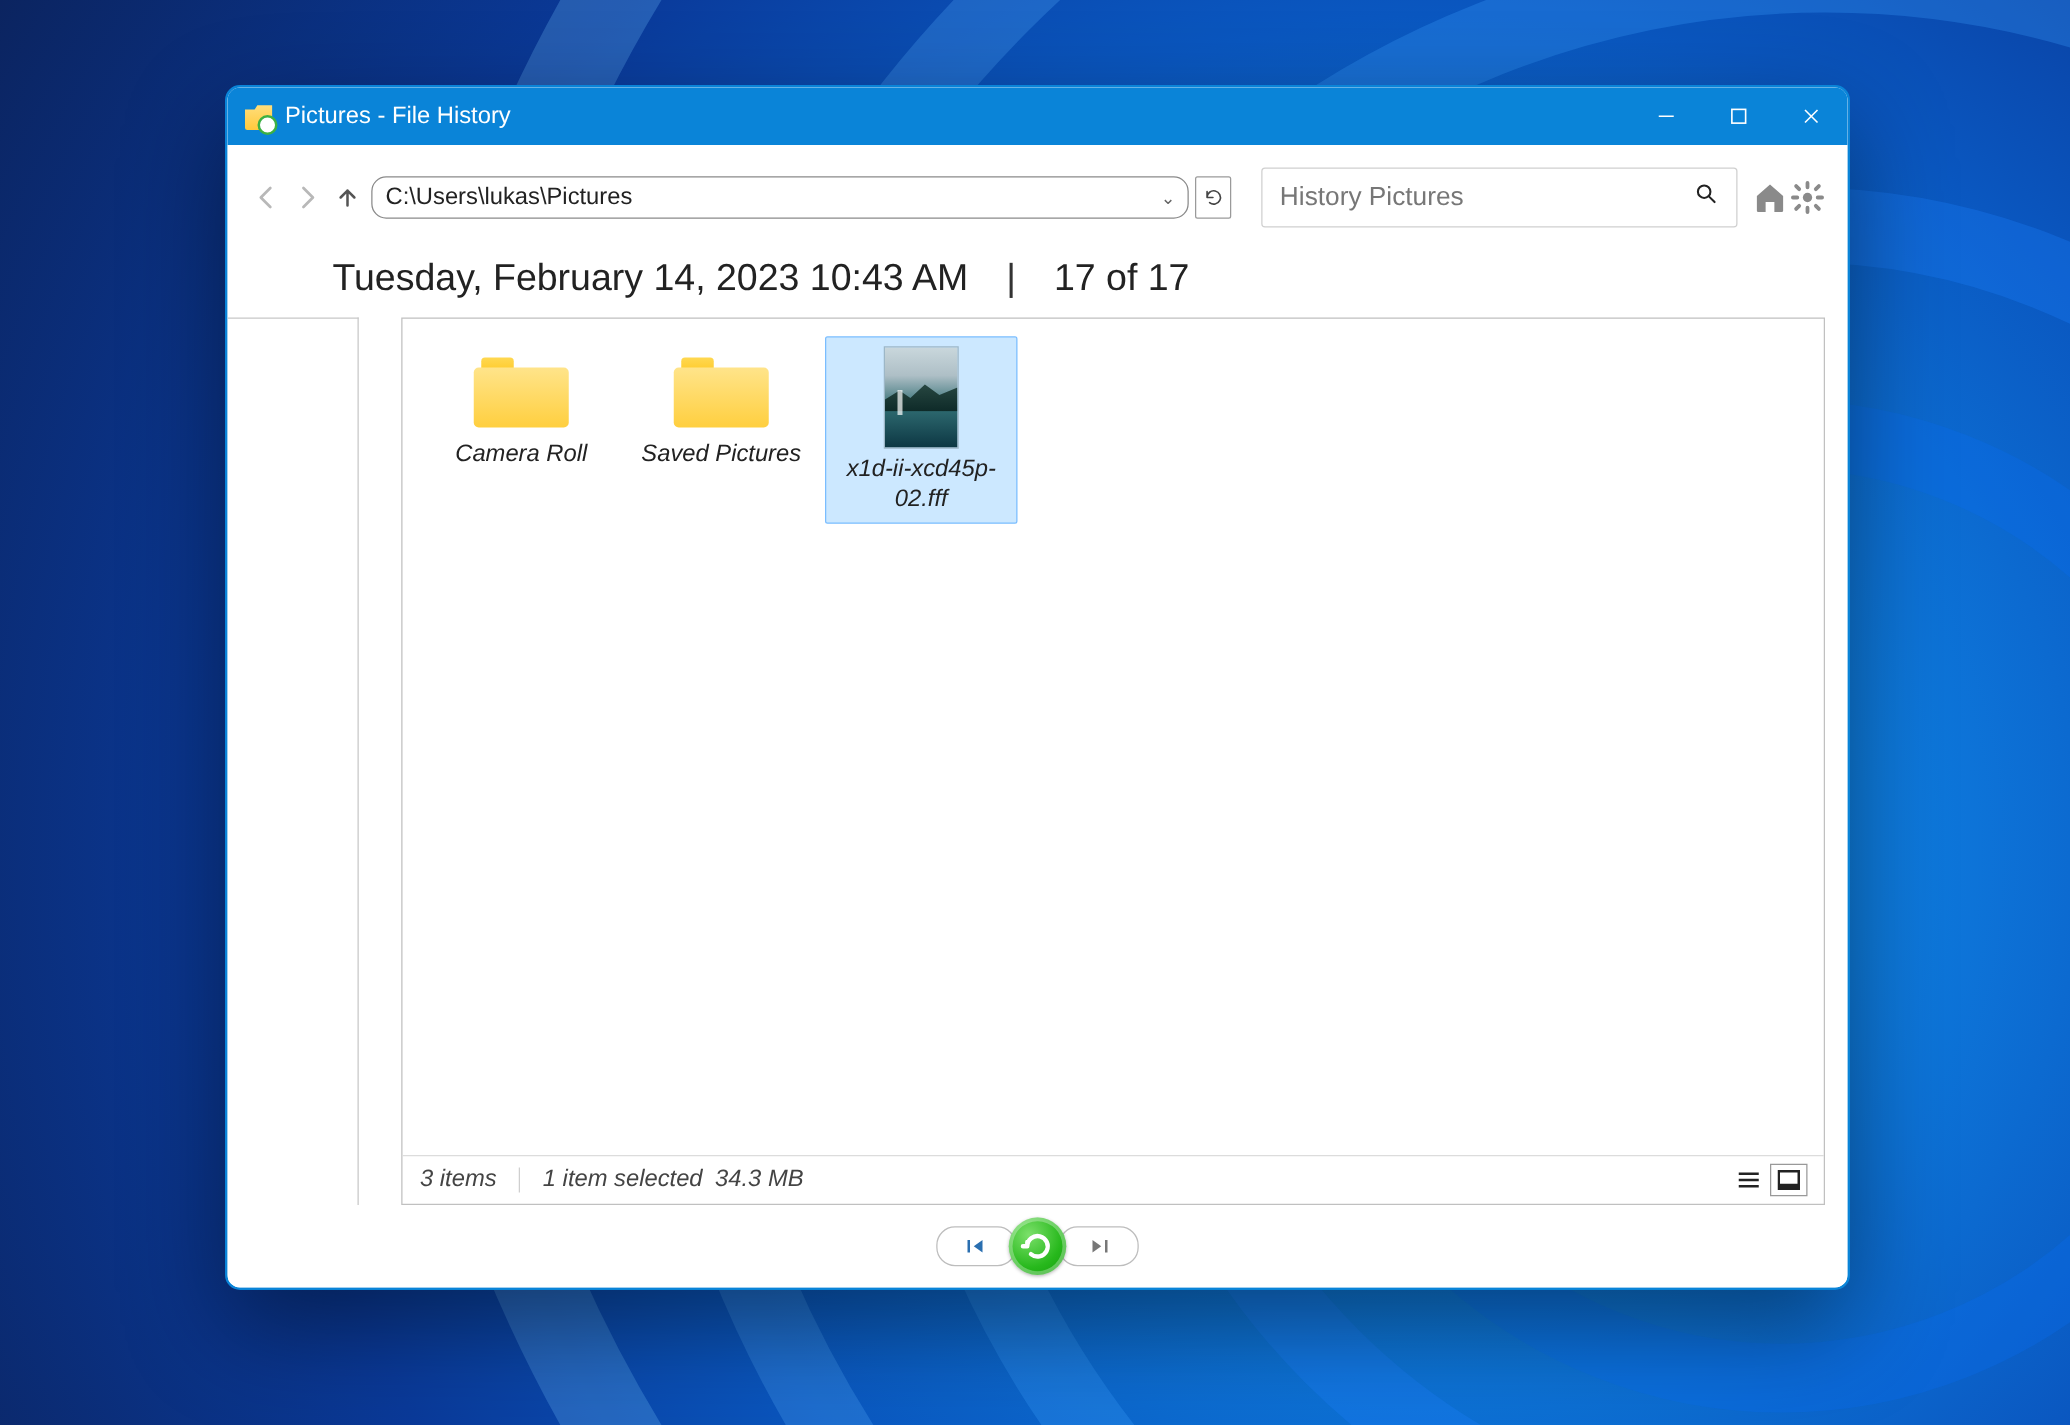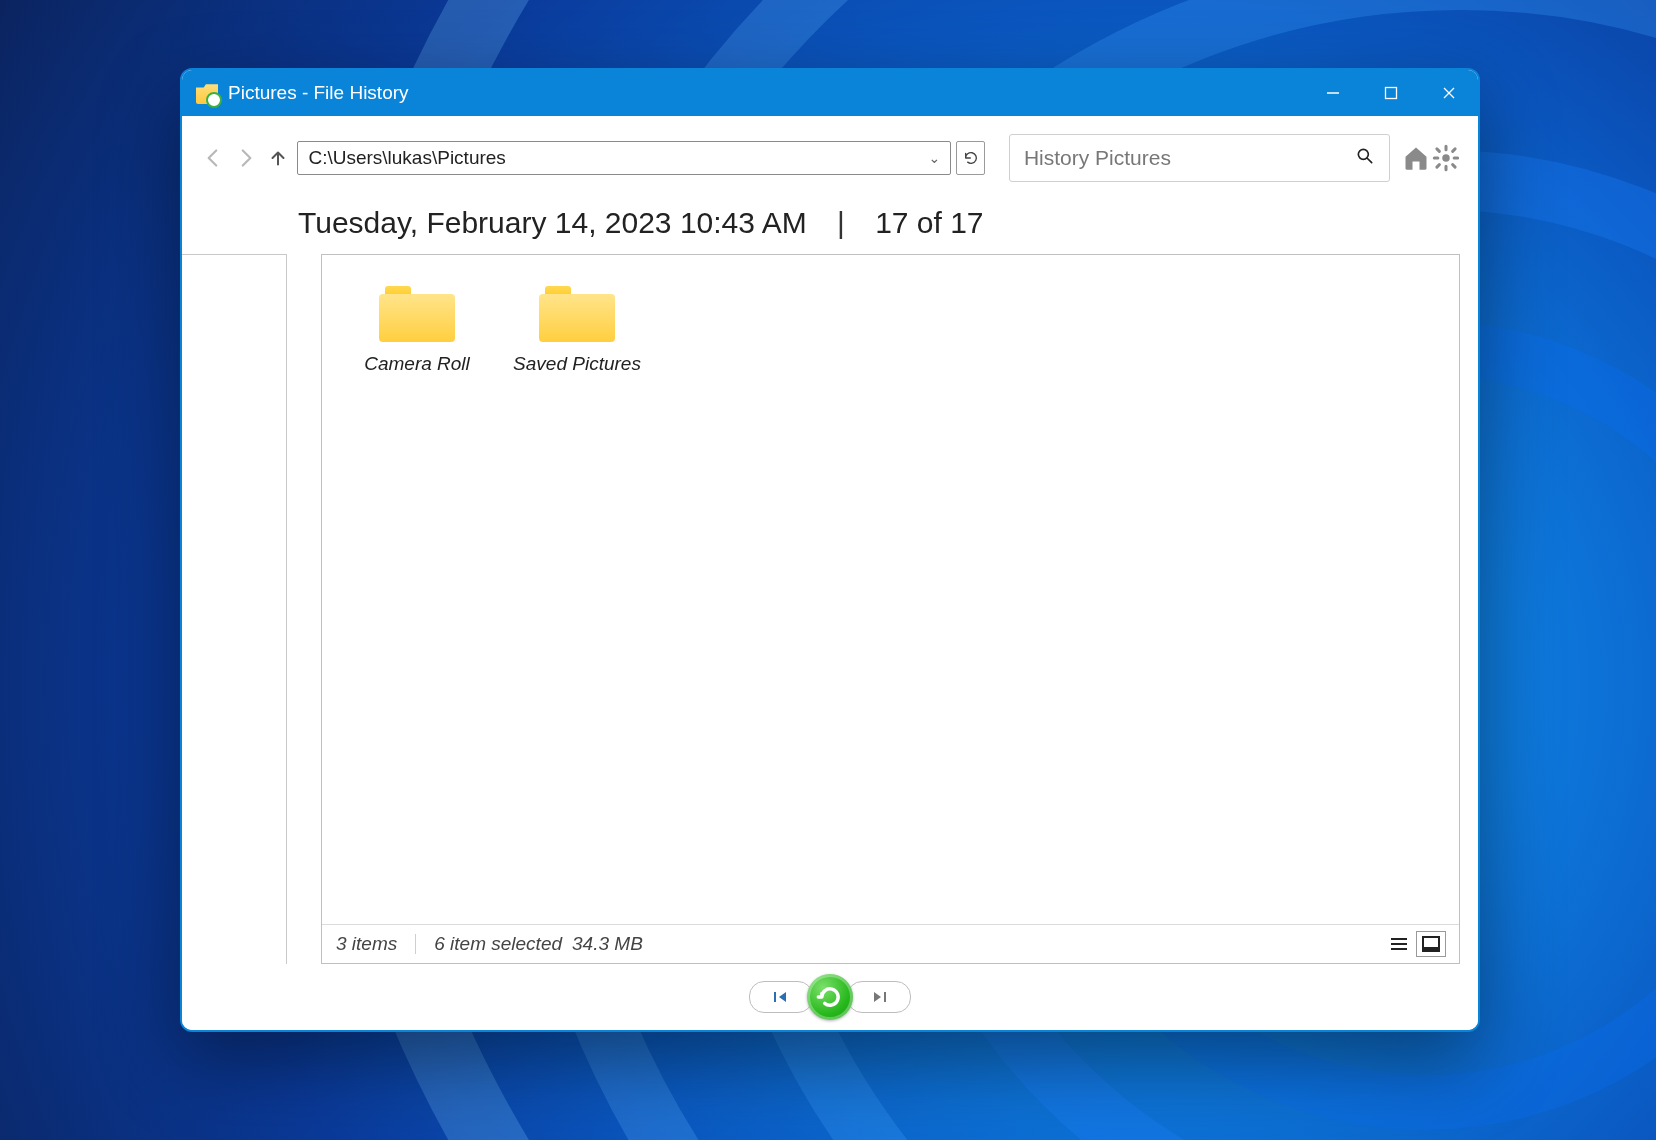--- a/index.html
+++ b/index.html
@@ -81,21 +81,21 @@
   .navbtn {
     width: 30px; height: 30px; display: flex; align-items: center; justify-content: center;
     color: #555;
   }
   .navbtn.disabled { color: #b8b8b8; }
   .navbtn svg { display:block; }
   .upbtn { color: #555; }
 
   #addr {
     flex: 0 0 auto; width: 636px; height: 32px;
-    border: 1px solid #8a8a8a; border-radius: 2px;
+    border: 1px solid #8a8a8a; border-radius: 12px;
     display: flex; align-items: center; padding: 0 6px 0 10px;
     font-size: 19px; color: #222;
     position: relative;
     background: #fff;
   }
   #addr .text { flex: 1; white-space: nowrap; overflow: hidden; }
   #addr .drop { width: 20px; text-align: center; color: #666; font-size: 14px; }
   #refresh {
     width: 30px; height: 32px; border: 1px solid #9a9a9a; border-radius: 2px;
     margin-left: -1px; display:flex; align-items:center; justify-content:center;
@@ -110,21 +110,21 @@
     color: #777; font-size: 21px;
   }
   #search .ph { flex:1; }
   #search .mag { color:#222; }
 
   #home-gear { display:flex; gap:2px; color:#8a8a8a; margin-left:6px; }
   #home-gear svg { display:block; }
 
   
   #heading {
-    padding: 20px 0 14px 116px;
+    padding: 20px 0 14px 84px;
     font-size: 30px;
     color: #222;
   }
   #heading .sep { display:inline-block; margin: 0 22px; color:#333; }
 
   
   #midrow { flex:1; display:flex; padding: 0 18px 0 0; min-height:0;font-style:italic; }
   #leftpanel {
     width: 104px; flex: 0 0 104px;
     border-top: 1px solid #c8c8c8;
@@ -322,25 +322,31 @@
             </div>
             <div class="fitem">
               <div class="ico">
                 <div class="foldericon">
                   <div class="tab"></div>
                   <div class="body"></div>
                 </div>
               </div>
               <div class="lbl">Saved Pictures</div>
             </div>
+            <div class="fitem selected">
+              <div class="ico" style="height: 84px;">
+                <div class="thumb"></div>
+              </div>
+              <div class="lbl">x1d-ii-xcd45p-02.fff</div>
+            </div>
           </div>
         <div id="statusbar">
           <span>3 items</span>
           <span class="divider"></span>
-          <span>6 item selected</span>
+          <span>1 item selected</span>
           <span style="width:10px"></span>
           <span>34.3 MB</span>
           <span class="grow"></span>
           <span class="viewbtn">
             <svg width="20" height="16" viewBox="0 0 20 16">
                 <line x1="2" y1="3" x2="18" y2="3" stroke="currentColor" stroke-width="2"></line>
                 <line x1="2" y1="8" x2="18" y2="8" stroke="currentColor" stroke-width="2"></line>
                 <line x1="2" y1="13" x2="18" y2="13" stroke="currentColor" stroke-width="2"></line>
               </svg>
           </span>

